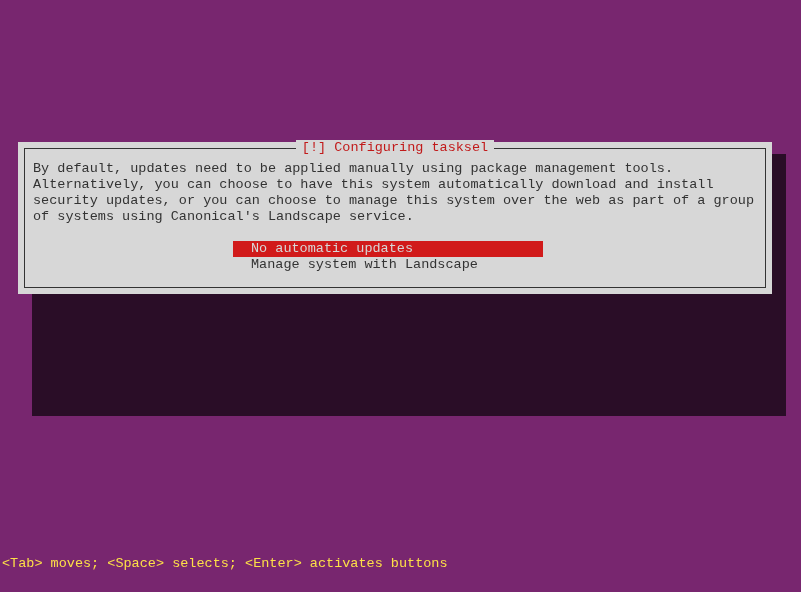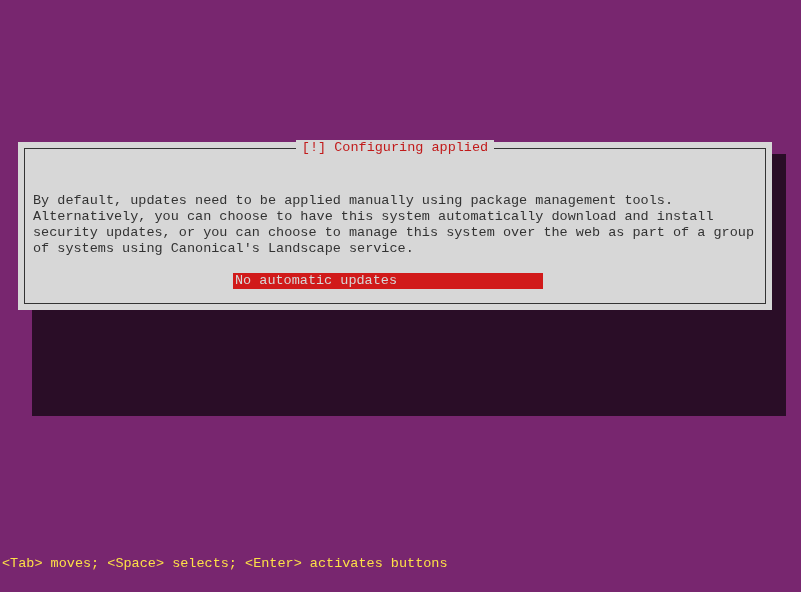--- a/index.html
+++ b/index.html
@@ -51,21 +51,21 @@
     white-space: pre-wrap;
   }
   .options {
     margin-top: 16px;
     margin-left: 200px;
   }
   .option {
     color: #333;
     display: block;
     width: 310px;
-    padding: 0 2px;
+    padding: 0 18px;
     cursor: pointer;
   }
   .option.selected {
     background: #d11a1a;
     color: #d7d7d7;
   }
   .help-bar {
     position: absolute;
     left: 2px;
     bottom: 20px;
@@ -73,22 +73,23 @@
   }
 </style>
 </head>
 <body>
 
 <div class="shadow"></div>
 
 <div class="dialog">
   <div class="inner">
     <div class="title-wrap">
-      <span class="title">[!] Configuring applied</span>
+      <span class="title">[!] Configuring tasksel</span>
     </div>
-    <div class="body-text" style="margin-top:32px">By default, updates need to be applied manually using package management tools. Alternatively, you can choose to have this system automatically download and install security updates, or you can choose to manage this system over the web as part of a group of systems using Canonical's Landscape service.</div>
+    <div class="body-text" style="margin-top:0">By default, updates need to be applied manually using package management tools. Alternatively, you can choose to have this system automatically download and install security updates, or you can choose to manage this system over the web as part of a group of systems using Canonical's Landscape service.</div>
     <div class="options">
       <span class="option selected">No automatic updates</span>
+      <span class="option">Manage system with Landscape</span>
     </div>
   </div>
 </div>
 
 <div class="help-bar">&lt;Tab&gt; moves; &lt;Space&gt; selects; &lt;Enter&gt; activates buttons</div>
 
 </body></html>

